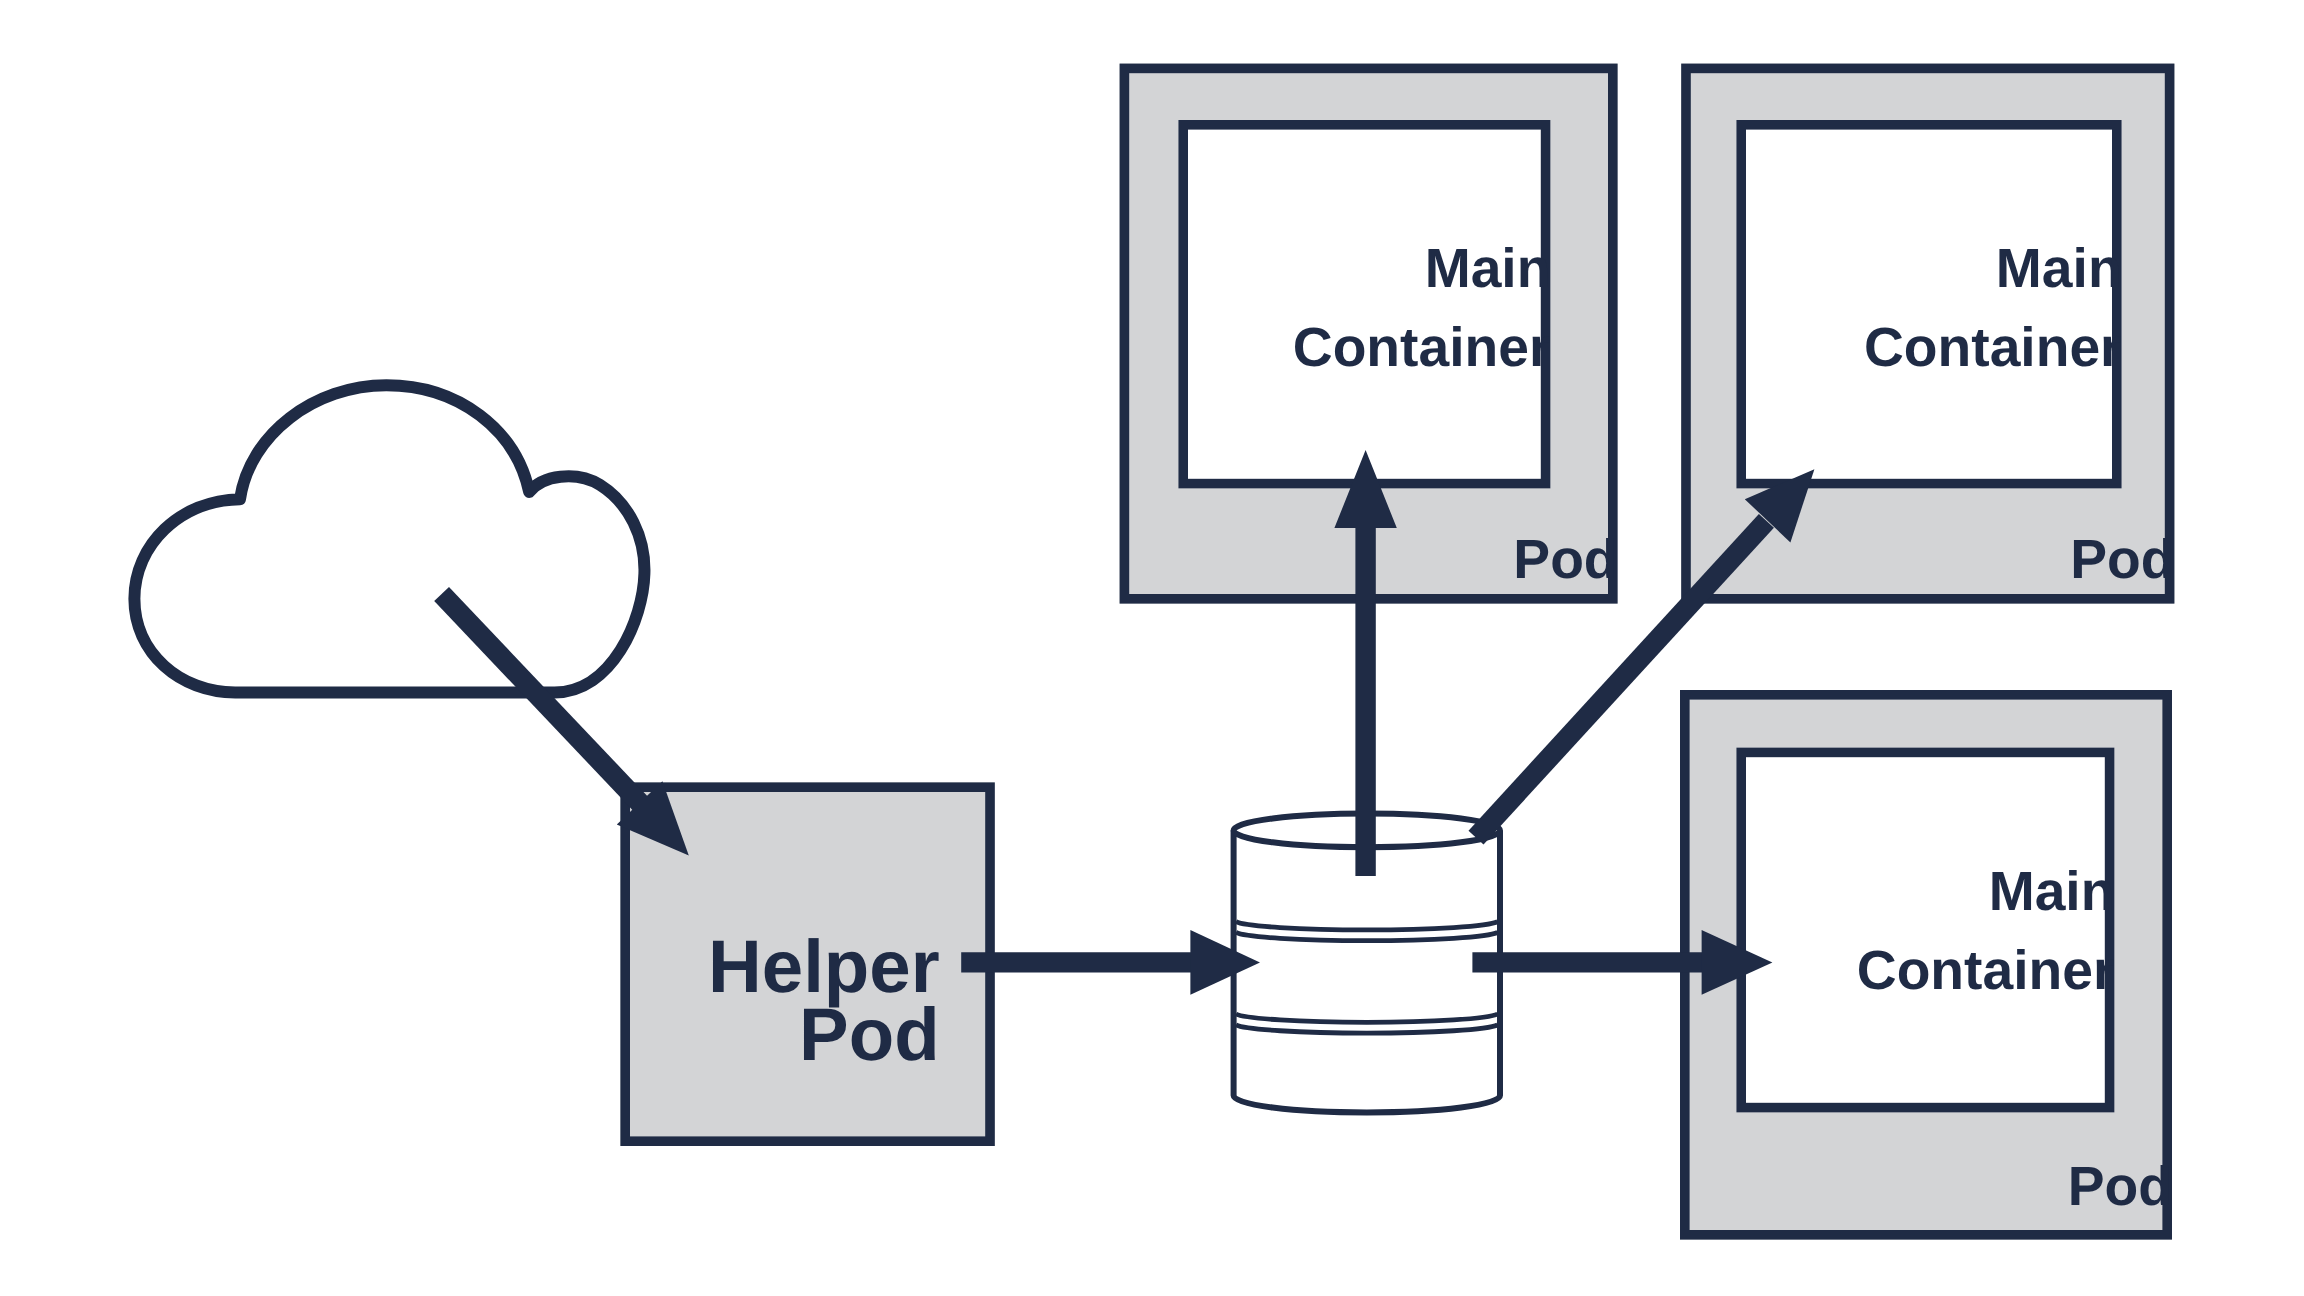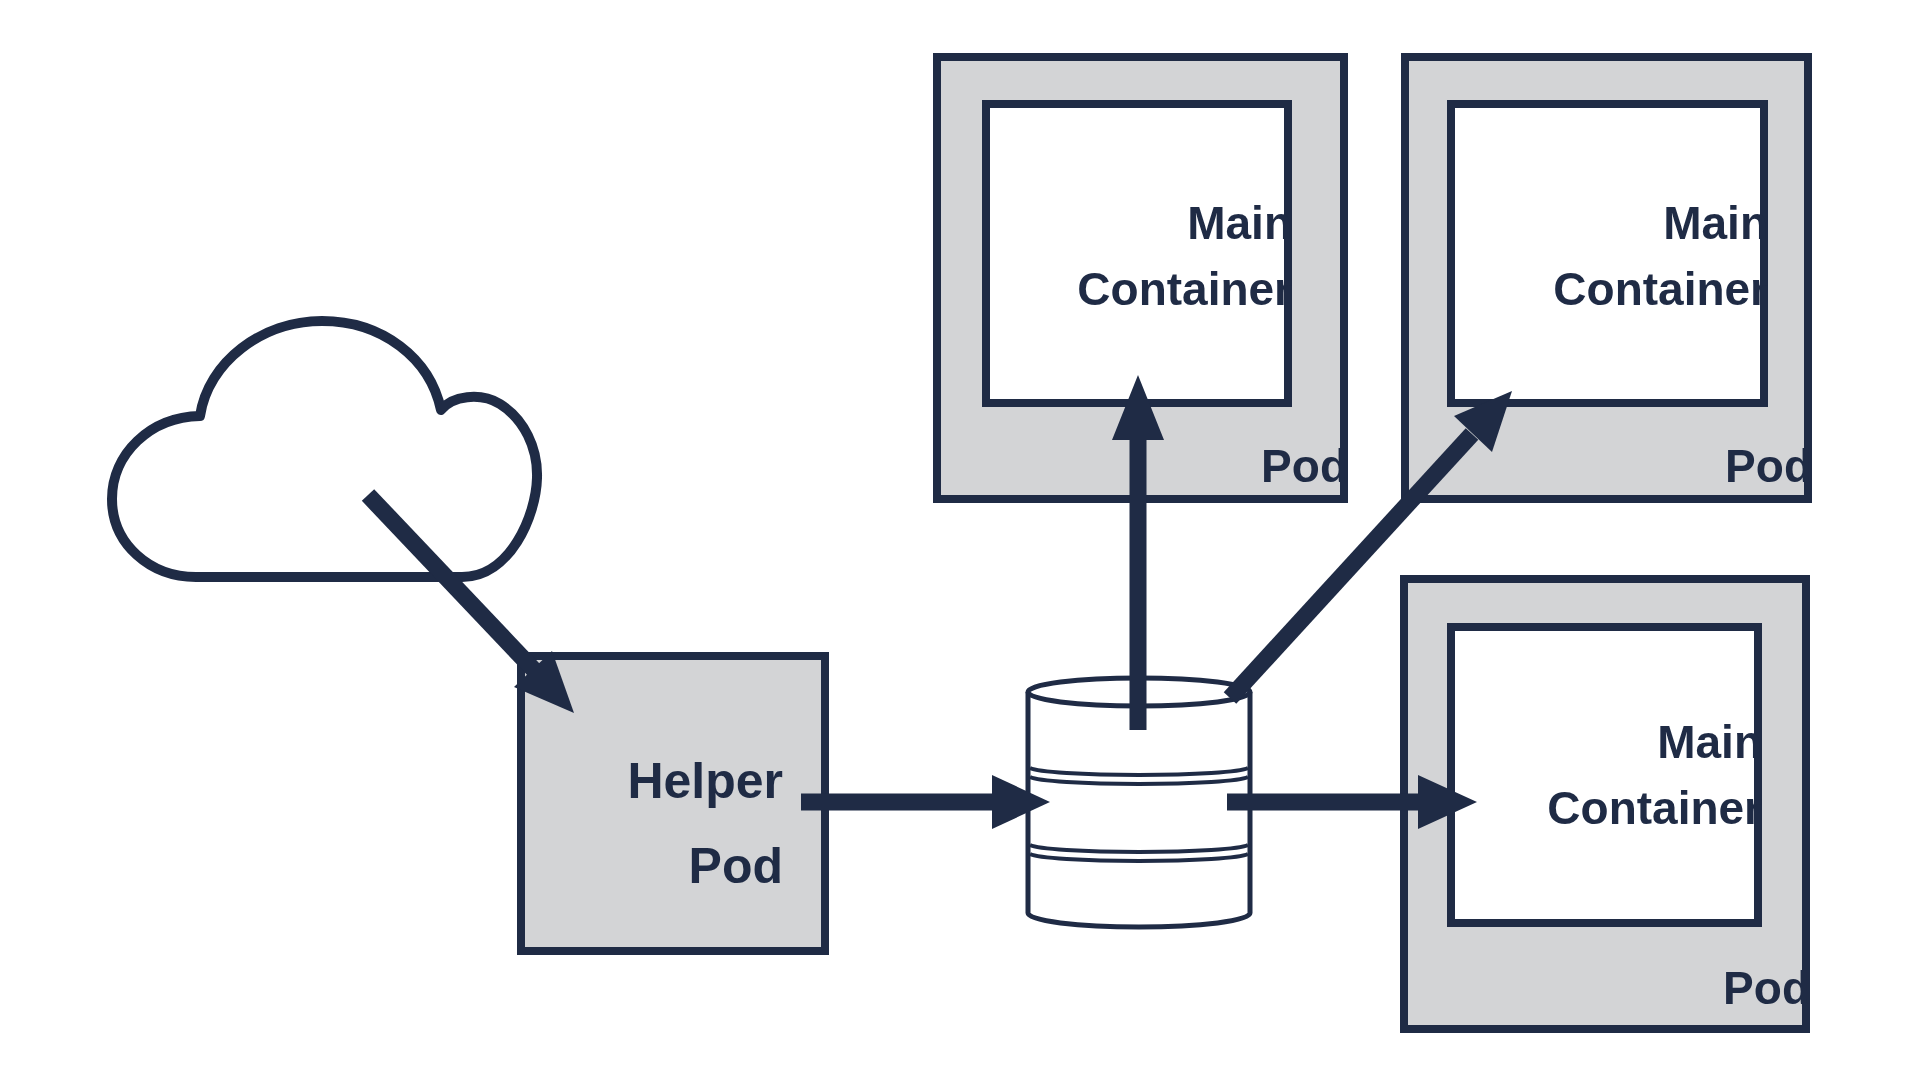--- a/index.html
+++ b/index.html
@@ -28,21 +28,21 @@
   .lbl {
     position: absolute;
     color: var(--navy, #1f2b45);
     font-weight: bold;
     text-align: right;
     z-index: 1;
     user-select: none;
   }
   .lbl-main { font-size: 46px; line-height: 66px; }
   .lbl-pod  { font-size: 46px; line-height: 48px; }
-  .lbl-helper { font-size: 50px; line-height: 85px; }
+  .lbl-helper { font-size: 62px; line-height: 56px; margin-top: 40px; }
   .lbl-nfs { font-size: 40px; line-height: 40px; z-index: 3; letter-spacing: 1px; }
   #overlay {
     position: absolute;
     left: 0; top: 0;
     z-index: 2;
     pointer-events: none;
   }
   .stroke-navy { stroke: var(--navy, #1f2b45); }
   .fill-navy  { fill: var(--navy, #1f2b45); }
 </style>

